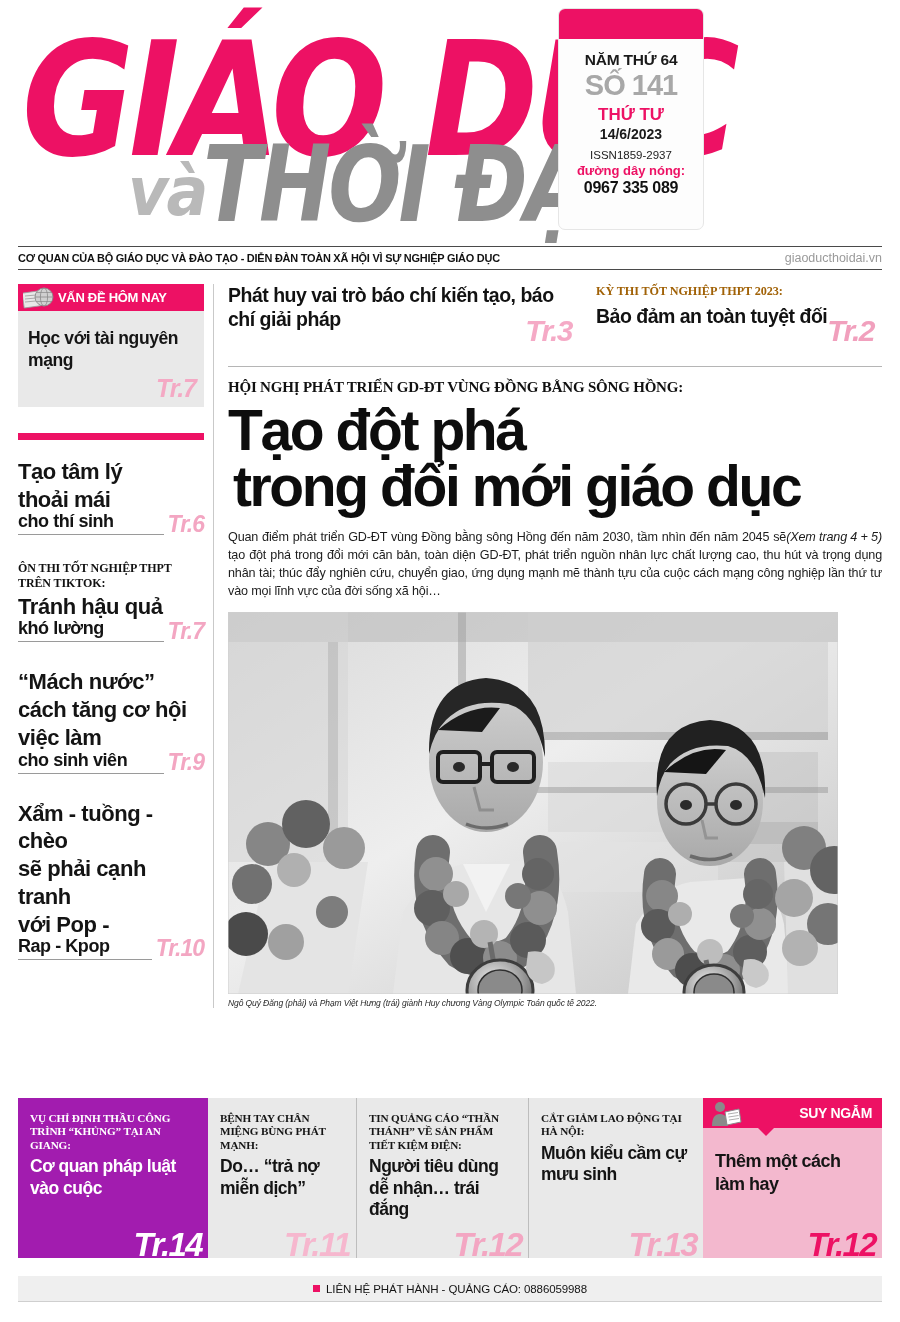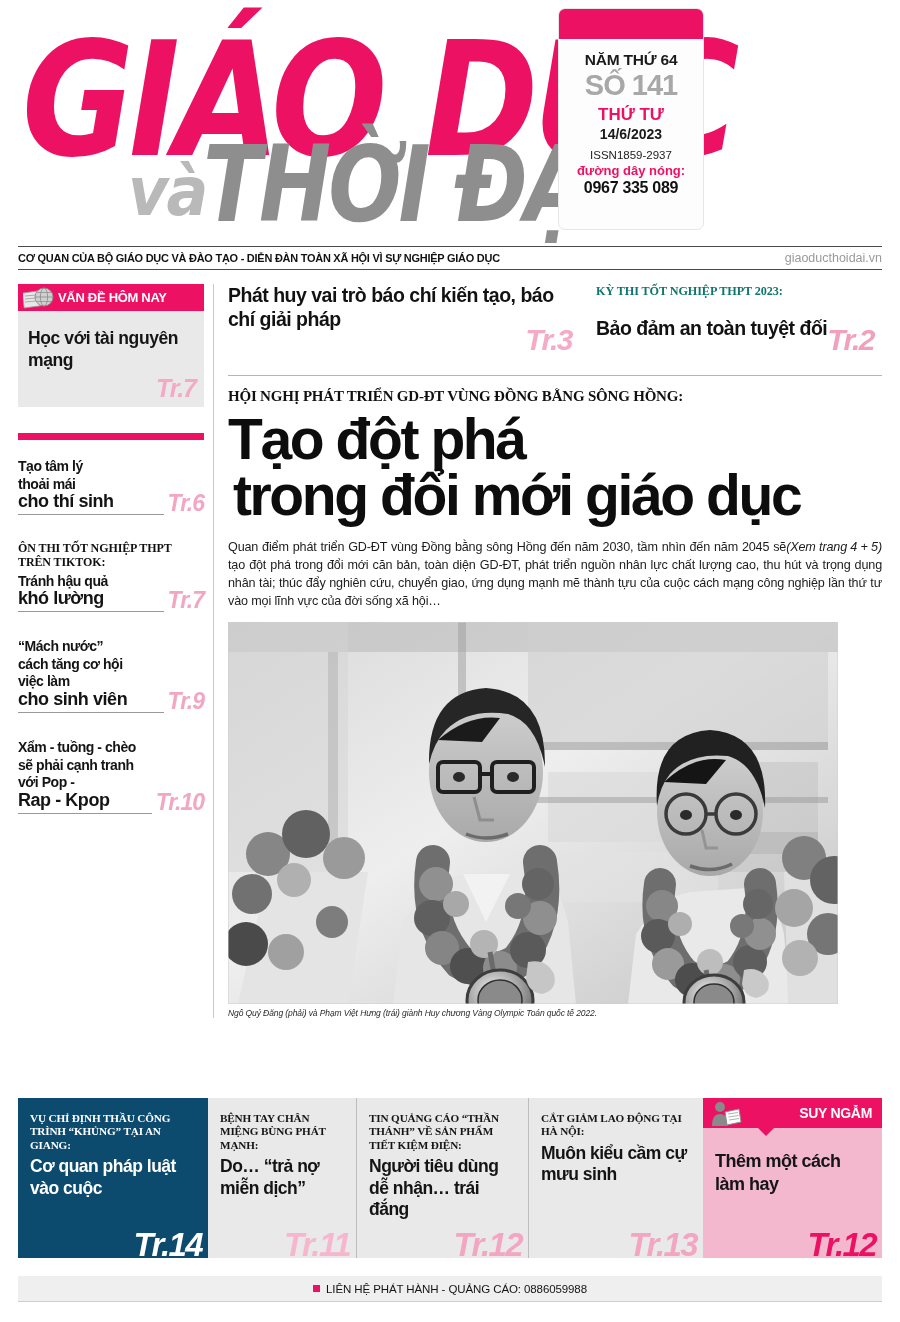--- a/index.html
+++ b/index.html
@@ -126,21 +126,21 @@
   .pink-rule { height: 7px; background: #ED1164; margin: 26px 0 0 0; width: 186px; }
 
   
   .side-item { position: relative; padding: 18px 0 8px 0; width: 186px; }
   .side-kicker {
     font-family: "Liberation Serif", serif;
     font-size: 12px; font-weight: bold; color: #111;
     line-height: 1.18; letter-spacing: -0.1px; margin-bottom: 3px;
   }
   .side-title {
-    font-size: 14px; font-weight: bold; color: #141414;
+    font-size: 22px; font-weight: bold; color: #141414;
     line-height: 1.26; letter-spacing: -0.45px;
   }
   .side-foot {
     display: flex; align-items: flex-end; justify-content: space-between;
     margin-top: -2px;
   }
   .side-lastline {
     font-size: 18px; font-weight: bold; color: #141414;
     letter-spacing: -0.45px; border-bottom: 1px solid #9a9a9a;
     padding-bottom: 2px; flex: 1; margin-right: 4px;
@@ -150,22 +150,22 @@
     color: #f3a6c2; letter-spacing: -1px; line-height: 0.95;
   }
 
   
   .teaser-row { display: flex; gap: 0; }
   .teaser { position: relative; padding-bottom: 4px; }
   .teaser-a { width: 352px; padding-right: 10px; }
   .teaser-b { flex: 1; padding-left: 16px; }
   .teaser-kicker {
     font-family: "Liberation Serif", serif;
-    font-size: 12.2px; font-weight: bold; color: #0f766e; letter-spacing: -0.1px;
-    margin-bottom: 18px;
+    font-size: 12.2px; font-weight: bold; color: #a16207; letter-spacing: -0.1px;
+    margin-bottom: 6px;
   }
   .teaser-title {
     font-size: 19.5px; font-weight: bold; color: #121212;
     line-height: 1.22; letter-spacing: -0.5px;
   }
   .teaser-pg {
     position: absolute; right: 8px; bottom: -12px;
     font-size: 30px; font-weight: bold; font-style: italic;
     color: #f5aac6; letter-spacing: -1.5px;
   }
@@ -199,21 +199,21 @@
     margin-top: 4px; font-size: 8.5px; font-style: italic; color: #2a2a2a;
     letter-spacing: -0.1px;
   }
 
   
   .bottom-strip {
     position: absolute; left: 18px; top: 1098px; width: 864px; height: 160px;
     display: flex; gap: 0; border: 0;
   }
   .bcard { position: relative; padding: 14px 10px 10px 12px; overflow: hidden; }
-  .bcard-1 { width: 190px; background: #0c4a6e; }
+  .bcard-1 { width: 190px; background: #a21caf; }
   .bcard-2 { width: 148px; background: #e9e9e9; }
   .bcard-3 { width: 172px; background: #e9e9e9; border-left: 1px solid #bdbdbd; }
   .bcard-4 { width: 175px; background: #e9e9e9; border-left: 1px solid #bdbdbd; }
   .bcard-5 { flex: 1; background: #f3b8ce; padding: 0; }
   .bk {
     font-family: "Liberation Serif", serif;
     font-size: 11.2px; font-weight: bold; line-height: 1.2;
     letter-spacing: -0.15px; margin-bottom: 4px;
   }
   .bk.light { color: #fff; }

